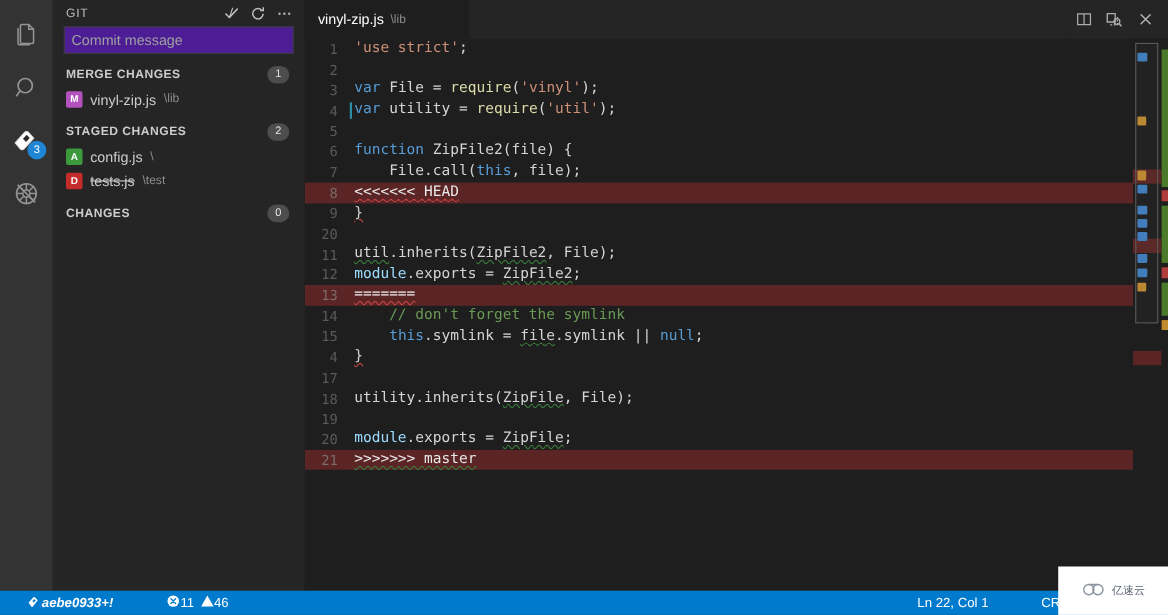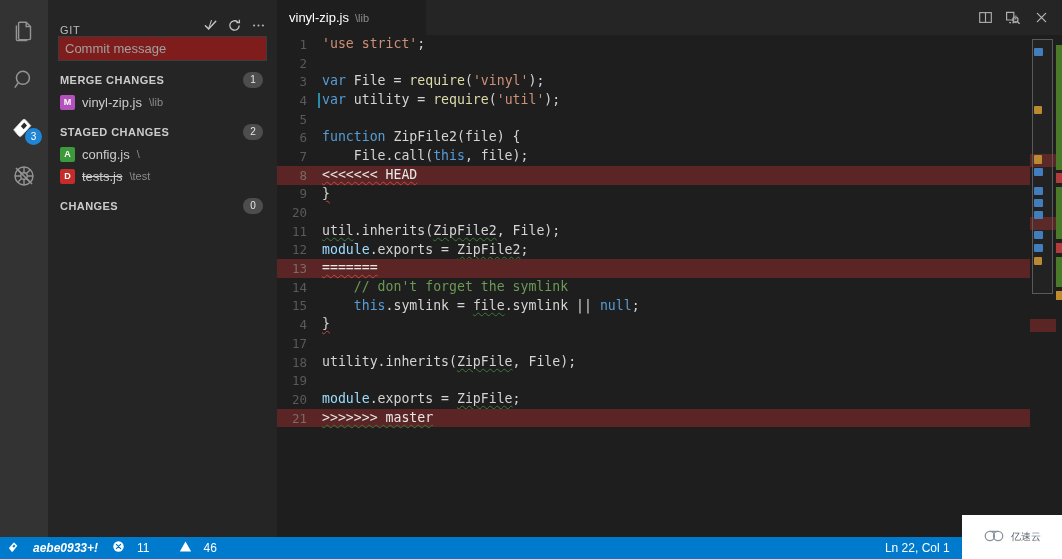--- a/index.html
+++ b/index.html
@@ -33,36 +33,36 @@
     font-family:"Liberation Sans", sans-serif; font-weight:400;
     padding:0 3px;
   }
 
   
   .sidebar {
     width:229px; flex:0 0 229px; background:#252526;
     display:flex; flex-direction:column; overflow:hidden;
   }
   .sb-header {
-    height:36px; display:flex; align-items:flex-end;
+    height:24px; display:flex; align-items:center;
     padding:0 8px 0 12px;
   }
   .sb-title {
     font-size:11px; letter-spacing:.7px; color:#bbbbbb; text-transform:uppercase;
     flex:1 1 auto;
   }
   .sb-actions { display:flex; align-items:center; gap:2px; }
   .sb-act {
     width:22px; height:22px; display:flex; align-items:center; justify-content:center;
     cursor:pointer; opacity:.85; border-radius:3px;
   }
 
   .commit-box { padding:0 10px; }
   .commit-input {
-    width:100%; height:25px; background:#7f1d1d; border:1px solid #3c3c3c;
+    width:100%; height:25px; background:#4c1d95; border:1px solid #3c3c3c;
     color:#cccccc; font-family:"Liberation Sans", sans-serif; font-size:13px;
     padding:0 6px; outline:none;
   }
   .commit-input::placeholder { color:#a0a0a0; }
 
   .group-header {
     height:22px; display:flex; align-items:center; padding:0 14px 0 12px;
     margin-top:8px;
   }
   .group-name {
@@ -183,21 +183,21 @@
   .rl-blk { position:absolute; left:0; width:6px; }
 
   
   .statusbar {
     height:22px; flex:0 0 22px; background:#007acc; display:flex; align-items:center;
     color:#ffffff; font-size:12px;
   }
   .st-left { display:flex; align-items:center; flex:1 1 auto; }
   .st-right { display:flex; align-items:center; }
   .st-item {
-    display:flex; align-items:center; gap:12px; padding:0 7px; height:22px; cursor:pointer;
+    display:flex; align-items:center; gap:0; padding:0 24px; height:22px; cursor:pointer;
   }
   .st-branch { font-style:italic; font-weight:bold; font-size:12px; }
 
   
   .watermark {
     position:absolute; right:0; bottom:0; width:100px; height:44px;
     background:#ffffff; display:flex; align-items:center; justify-content:center;
     gap:4px;
   }
   .wm-text { color:#5c6470; font-size:10px; font-family:"DejaVu Sans", sans-serif; }

